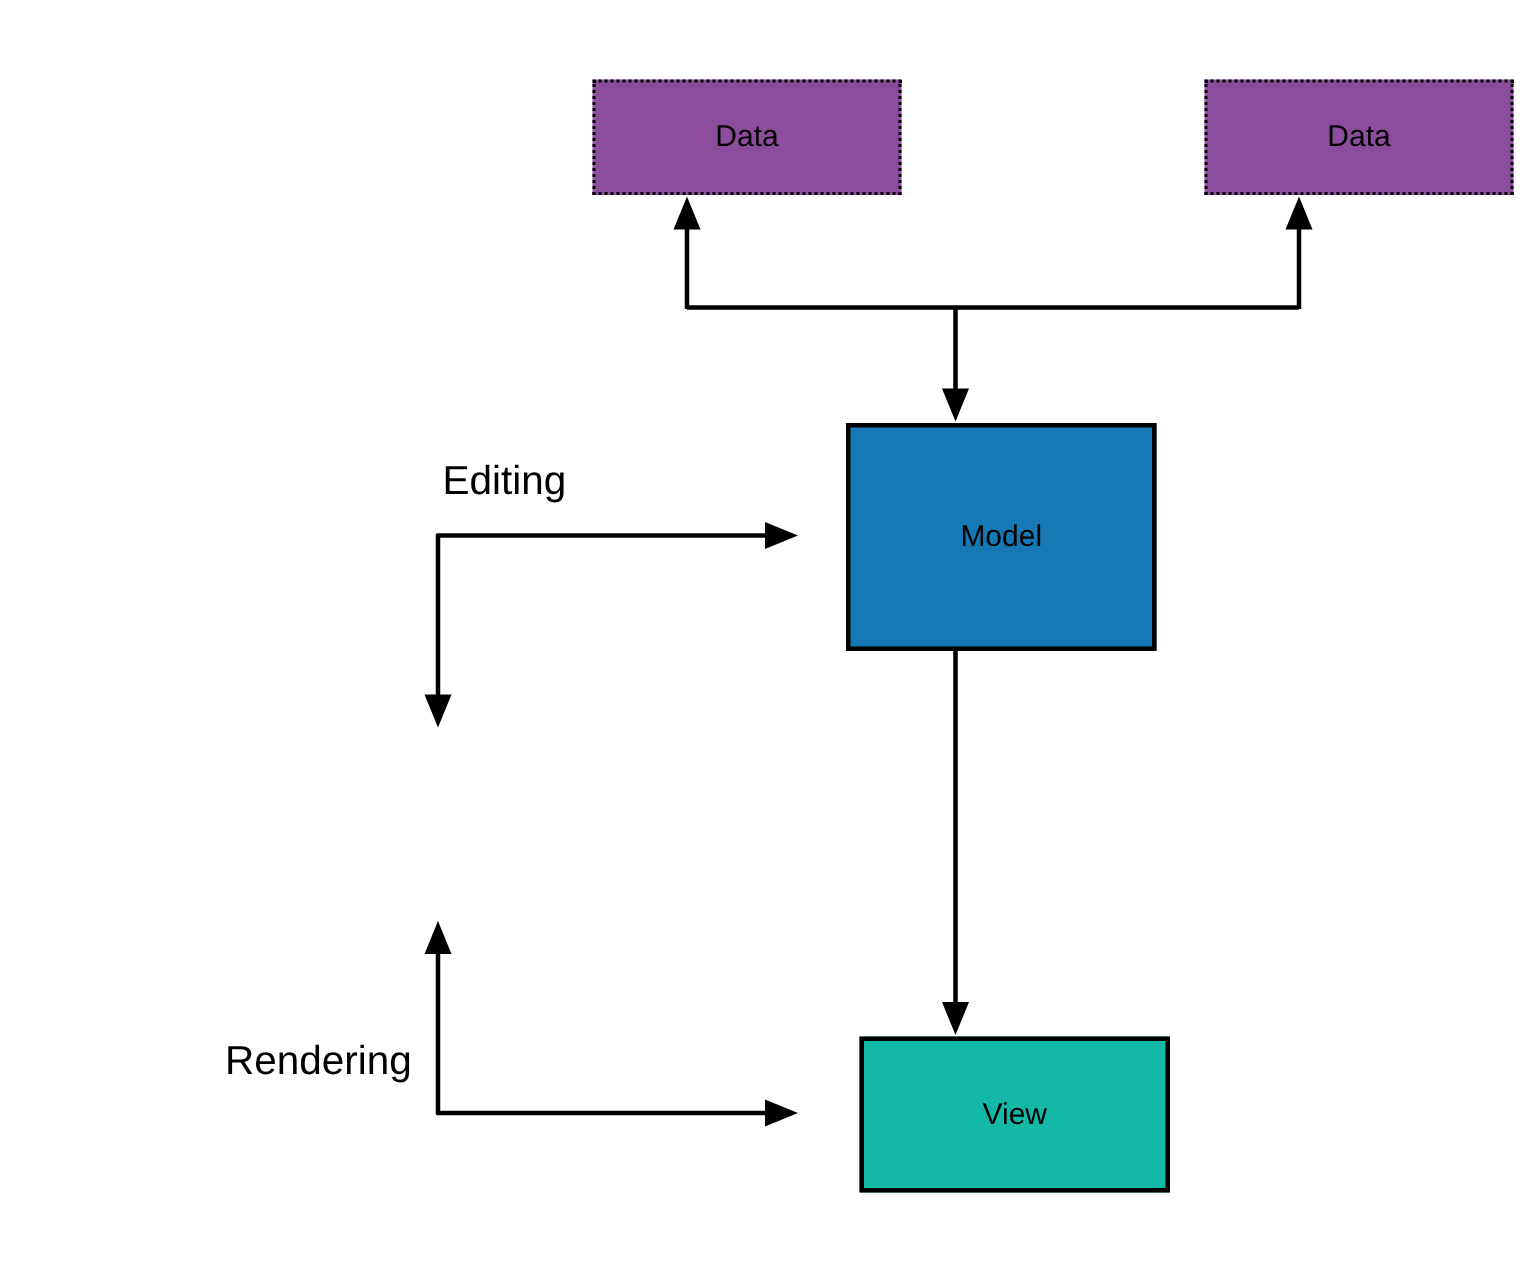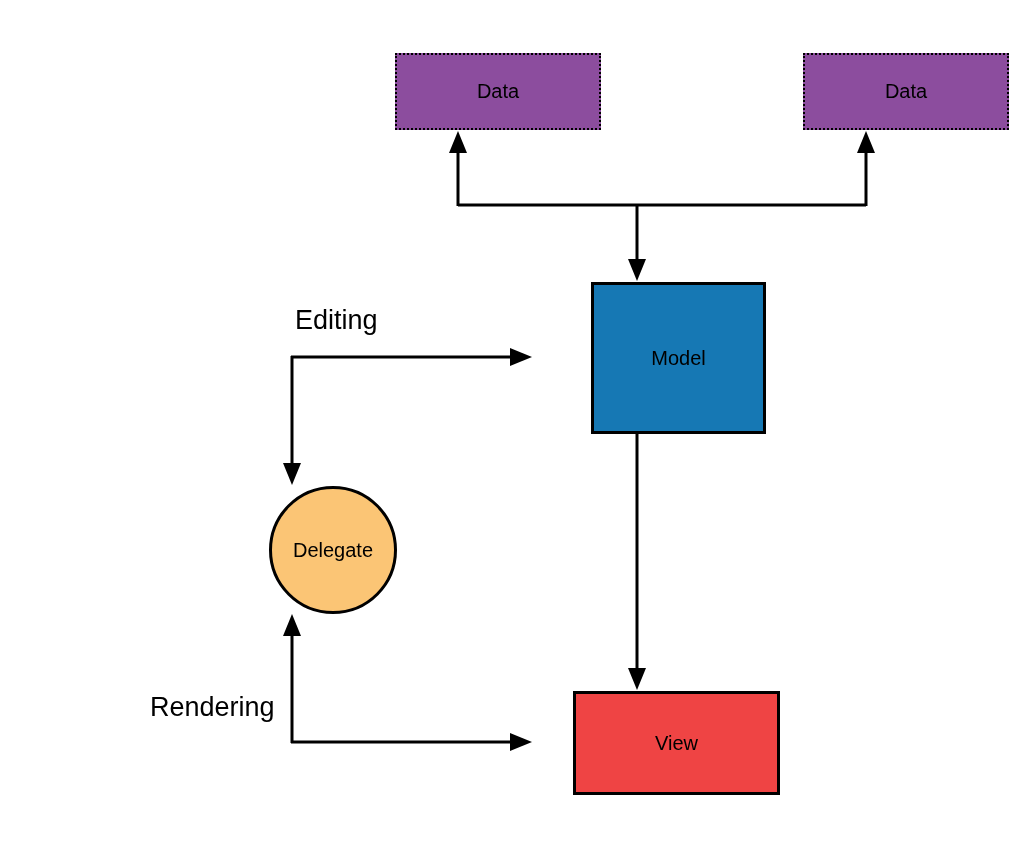--- a/index.html
+++ b/index.html
@@ -43,21 +43,21 @@
     margin-left: 40px;
   }
   .rect-node-dotted {
     border: 2px dotted #000000;
   }
   .rect-node-solid {
     border: 3px solid #000000;
   }
   #node-data-left  { left: 355px; top: 53px;  width: 206px; height: 77px; }
   #node-data-right { left: 763px; top: 53px;  width: 206px; height: 77px; }
-  #node-model      { left: 551px; top: 282px; width: 175px; height: 152px; }
+  #node-model      { left: 524px; top: 282px; width: 207px; height: 152px; }
   #node-view       { left: 533px; top: 691px; width: 207px; height: 104px; }
   #node-delegate   {
     left: 229px; top: 486px; width: 128px; height: 128px;
     border: 3px solid #000000;
     border-radius: 50%;
   }
   .edge-label {
     position: absolute;
     font-size: 27px;
     color: #000000;
@@ -100,25 +100,22 @@
   </div>
 
   <div class="node rect-node-dotted" id="node-data-right" style="background-color: rgb(140, 77, 158);">
     <span>Data</span>
   </div>
 
   <div class="node rect-node-solid" id="node-model" style="background-color: rgb(22, 120, 180);">
     <span>Model</span>
   </div>
 
-  <div class="node rect-node-solid" id="node-view" style="background-color: #ef4444;">
+  <div class="node rect-node-solid" id="node-view" style="background-color: #14b8a6;">
     <span>View</span>
   </div>
 
-  <div class="node" id="node-delegate" style="background-color: rgb(251, 197, 117);">
-    <span>Delegate</span>
-  </div>
 
   <div class="edge-label" id="label-editing">Editing</div>
 
   <div class="edge-label" id="label-rendering">Rendering</div>
 
 </div>
 
 </body></html>

